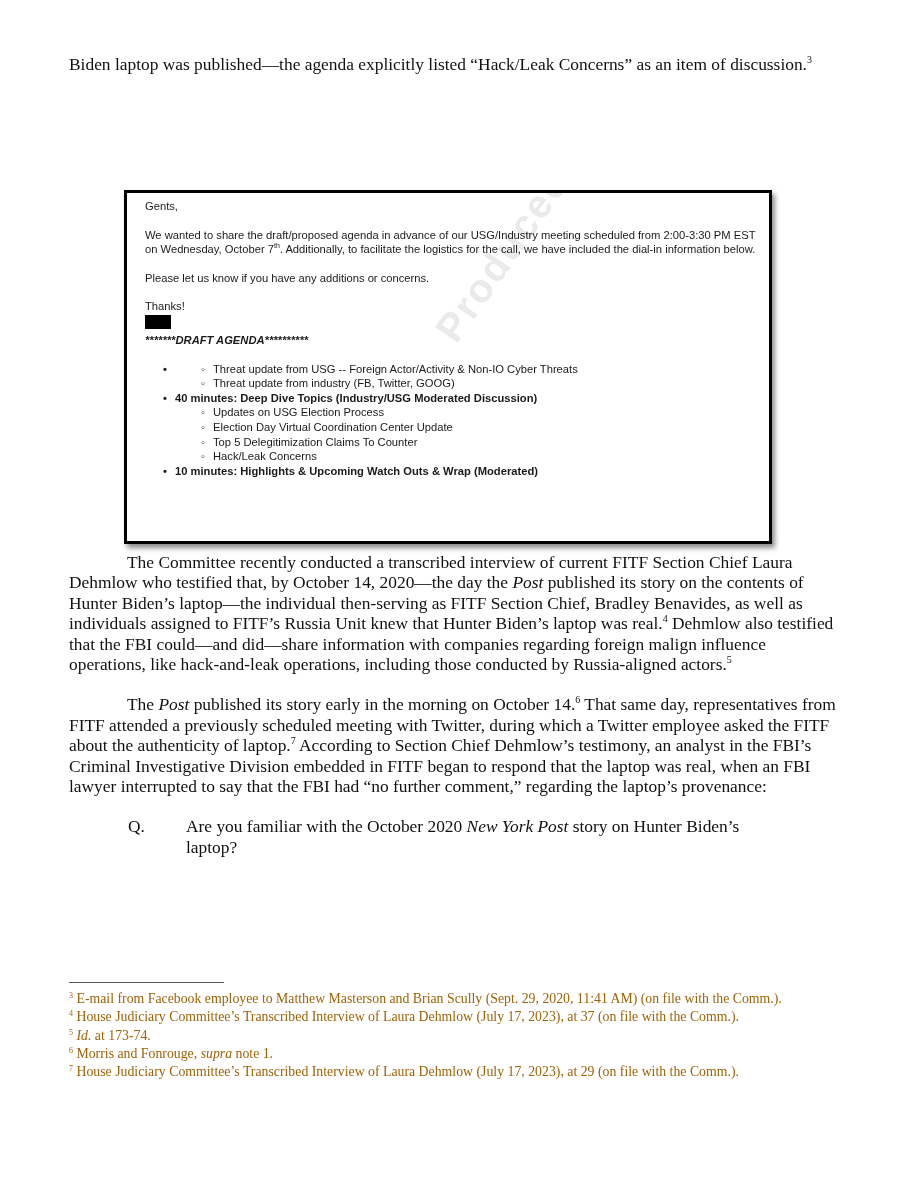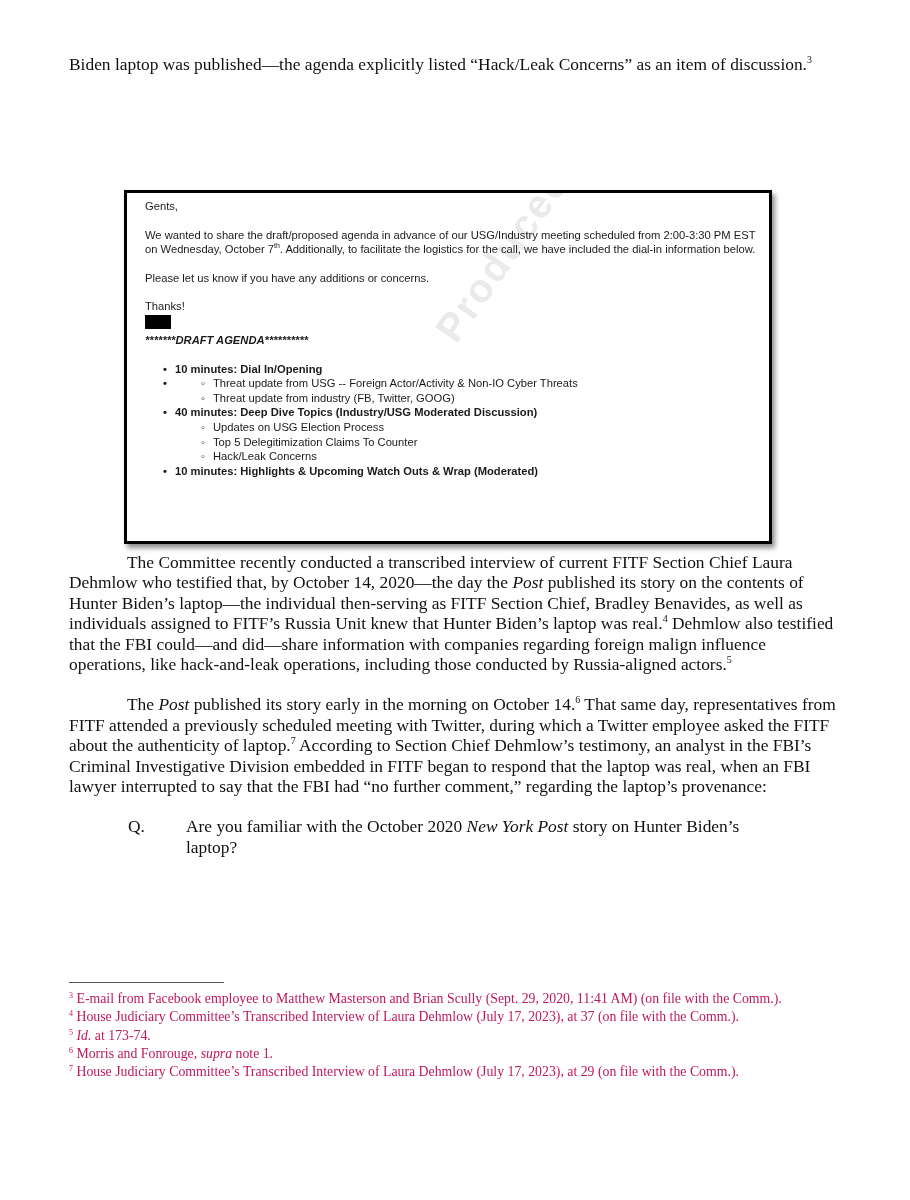--- a/index.html
+++ b/index.html
@@ -19,51 +19,51 @@
   ul.top > li { position: relative; padding-left: 12px; font-weight: bold; }
   ul.top > li::before { content: "\2022"; position: absolute; left: 0; font-weight: bold; }
   ul.sub { margin: 0; padding: 0 0 0 26px; list-style: none; }
   ul.sub > li { position: relative; padding-left: 12px; font-weight: normal; }
   ul.sub > li::before { content: "\25E6"; position: absolute; left: 0; }
   .watermark { position: absolute; left: 312px; top: 140px; transform: rotate(-55deg); transform-origin: left top; font-family: "Liberation Sans", sans-serif; font-weight: bold; font-size: 40px; color: rgba(180,180,180,0.28); white-space: nowrap; pointer-events: none; letter-spacing: 2px; }
   .qa { display: flex; margin-top: 20px; }
   .qa .lbl { width: 58px; padding-left: 59px; flex: none; }
   .qa .txt { width: 600px; }
   .fn-rule { position: absolute; left: 69px; top: 982px; width: 155px; border-top: 1px solid #555; }
-  .footnotes { position: absolute; left: 69px; top: 990px; width: 740px; font-family: "Liberation Serif", serif; font-size: 13.8px; line-height: 18.3px; color: #be185d; }
+  .footnotes { position: absolute; left: 69px; top: 990px; width: 740px; font-family: "Liberation Serif", serif; font-size: 13.8px; line-height: 18.3px; color: #a16207; }
   .footnotes p { margin: 0; }
   .footnotes sup { font-size: 8px; vertical-align: 5px; }
 </style>
 </head>
 <body>
 
 <div class="page">
   <p class="p mt22"><span>Biden laptop was published—the agenda explicitly listed “Hack/Leak Concerns” as an item of discussion.</span><sup>3</sup></p>
 </div>
 
 <div class="emailbox">
   <div class="watermark">Produced to HJC</div>
   <div class="inner">
     <p>Gents,</p>
     <p style="margin-top:14px"><span>We wanted to share the draft/proposed agenda in advance of our USG/Industry meeting scheduled from 2:00-3:30 PM EST on Wednesday, October 7</span><sup style="font-size:7px;vertical-align:5px">th</sup><span>.   Additionally, to facilitate the logistics for the call, we have included the dial-in information below.</span></p>
     <p style="margin-top:14px">Please let us know if you have any additions or concerns.</p>
     <p style="margin-top:14px">Thanks!</p>
     <div><span class="redact"></span></div>
     <p class="agenda-title" style="margin-top:4px">*******DRAFT AGENDA**********</p>
     <ul class="top" style="margin-top:14px">
-      <li><span>10 minutes: Dial In/Opening</span></li>
       <li>
         <ul class="sub">
           <li>Threat update from USG -- Foreign Actor/Activity &amp; Non-IO Cyber Threats</li>
           <li>Threat update from industry (FB, Twitter, GOOG)</li>
         </ul>
       </li>
       <li><span>40 minutes: Deep Dive Topics (Industry/USG Moderated Discussion)</span>
         <ul class="sub">
           <li>Updates on USG Election Process</li>
+          <li>Election Day Virtual Coordination Center Update</li>
           <li>Top 5 Delegitimization Claims To Counter</li>
           <li>Hack/Leak Concerns</li>
         </ul>
       </li>
       <li><span>10 minutes: Highlights &amp; Upcoming Watch Outs &amp; Wrap (Moderated)</span></li>
     </ul>
   </div>
 </div>
 
 <div class="page" style="top:552px">

